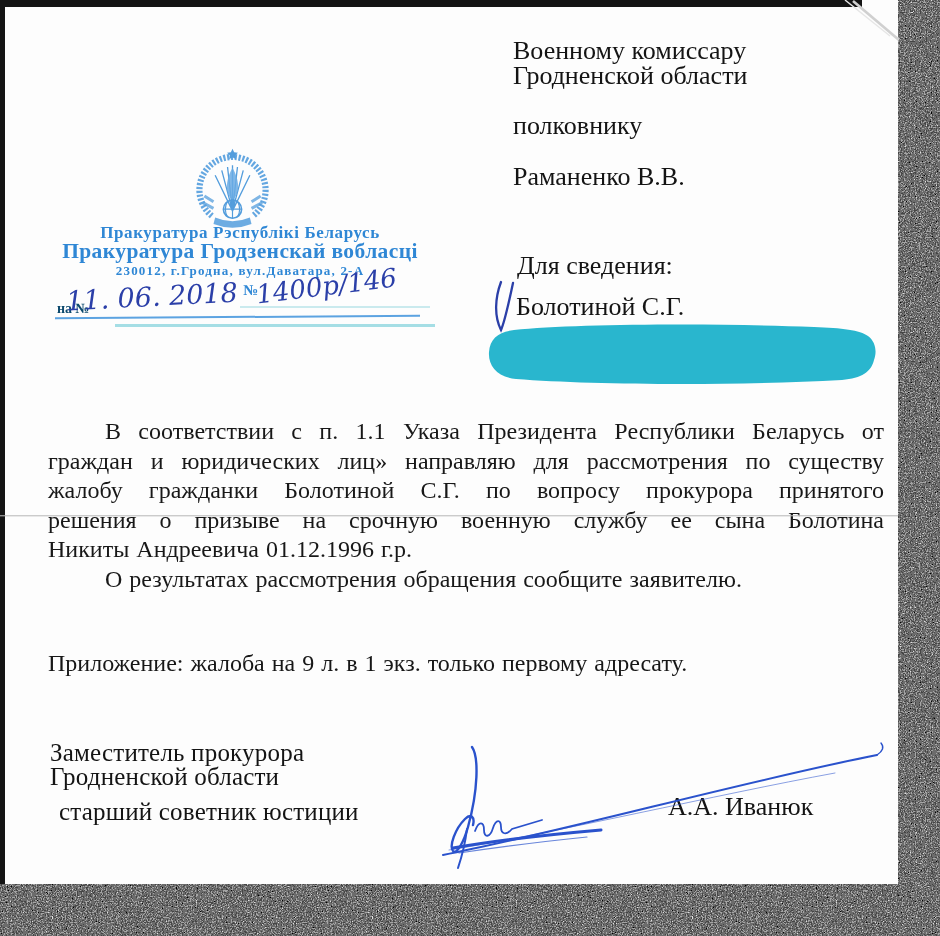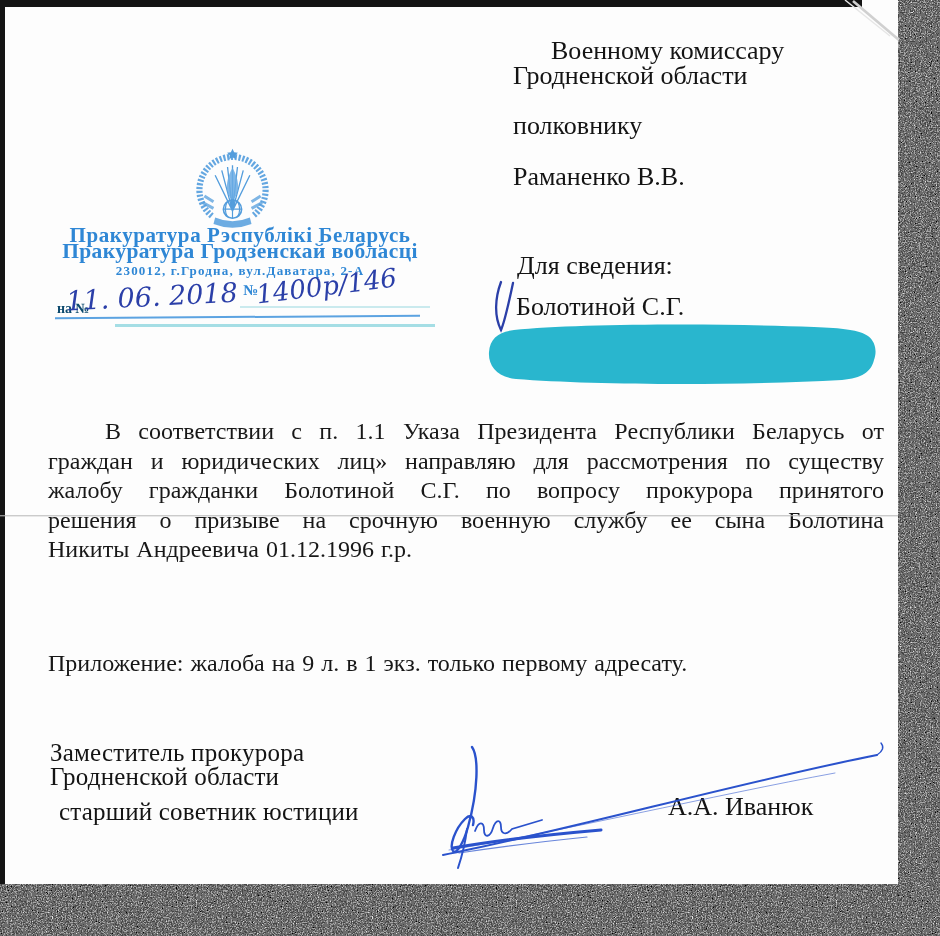--- a/index.html
+++ b/index.html
@@ -6,34 +6,34 @@
   #page{
     position:relative; width:940px; height:936px; overflow:hidden;
     background:#fdfdfd; font-family:"Liberation Serif", serif; color:#171717;
   }
   .abs{position:absolute;}
   
   #top-edge{left:0;top:0;width:862px;height:7px;background:#141414;}
   #left-edge{left:0;top:0;width:5px;height:886px;background:#141414;}
   
   .stamp-text{color:#2f87d5;font-weight:700;text-align:center;white-space:nowrap;}
-  #stamp-line1{left:55px;top:223px;width:370px;font-size:21px;letter-spacing:.6px;}
+  #stamp-line1{left:55px;top:223px;width:370px;font-size:17px;letter-spacing:.6px;}
   #stamp-line2{left:45px;top:239px;width:390px;font-size:21.5px;letter-spacing:.4px;}
   #stamp-line3{left:55px;top:263px;width:370px;font-size:13px;letter-spacing:1.2px;}
   #stamp-no{left:243px;top:282px;font-size:15px;color:#2f87d5;font-weight:700;}
   #stamp-na-no{left:57px;top:301px;font-size:14px;color:#0c4a6e;font-weight:700;}
   .handwriting{font-family:"DejaVu Serif", serif;font-style:italic;color:#2b3fa8;white-space:nowrap;}
   #hw-date{left:66px;top:281px;font-size:27px;transform:rotate(-3deg);}
   #hw-number{left:256px;top:271px;font-size:26px;transform:rotate(-7deg);}
   #stamp-rule-blue{left:55px;top:316px;width:365px;height:2px;background:#3f93dc;opacity:.85;transform:rotate(-.4deg);}
   #stamp-rule-teal{left:115px;top:324px;width:320px;height:3px;background:#8fd6de;opacity:.8;}
   #stamp-rule-teal2{left:240px;top:306px;width:190px;height:2px;background:#a9dde4;opacity:.6;}
   
   .r-line{white-space:nowrap;font-size:26px;color:#141414;}
-  #r1{left:513px;top:36px;margin-left:38px;}
+  #r1{left:513px;top:36px;}
   #r2{left:513px;top:61px;}
   #r-rank{left:513px;top:111px;}
   #r-name{left:513px;top:162px;}
   #r-fyi{left:517px;top:251px;}
   #r-fyi-name{left:516px;top:292px;}
   
   #body-paragraphs{left:48px;top:417px;width:836px;}
   .bline{font-size:24px;color:#181818;height:29.6px;line-height:29.6px;word-spacing:1px;}
   .bline.just{text-align:justify;text-align-last:justify;}
   .bline.ind{padding-left:57px;box-sizing:border-box;}
@@ -96,20 +96,21 @@
       <path d="M30 10 C90 4 230 3 330 7 C358 8 376 10 384 16 C392 22 393 32 390 40 C387 52 378 58 358 60 C250 66 110 65 32 59 C13 57 4 46 5 32 C6 18 15 12 30 10 Z" fill="#29b6ce"></path>
     </svg>
   </div>
 
   <div class="abs" id="body-paragraphs">
       <div class="bline just ind">В соответствии с п. 1.1 Указа Президента Республики Беларусь от</div>
       <div class="bline just">граждан и юридических лиц» направляю для рассмотрения по существу</div>
       <div class="bline just">жалобу гражданки Болотиной С.Г. по вопросу прокурора принятого</div>
       <div class="bline just">решения о призыве на срочную военную службу ее сына Болотина</div>
       <div class="bline">Никиты Андреевича 01.12.1996 г.р.</div>
+      <div class="bline ind">О результатах рассмотрения обращения сообщите заявителю.</div>
     </div>
   <div class="abs" id="attachment-line">Приложение: жалоба на 9 л. в 1 экз. только первому адресату.</div>
 
   <div>
     <div class="abs sig-line" id="sig1">Заместитель прокурора</div>
     <div class="abs sig-line" id="sig2">Гродненской области</div>
     <div class="abs sig-line" id="sig3">старший советник юстиции</div>
     <div class="abs" id="sig-name">А.А. Иванюк</div>
 
     <svg class="abs" style="left:415px;top:733px;" width="480" height="150" viewBox="0 0 480 150">

